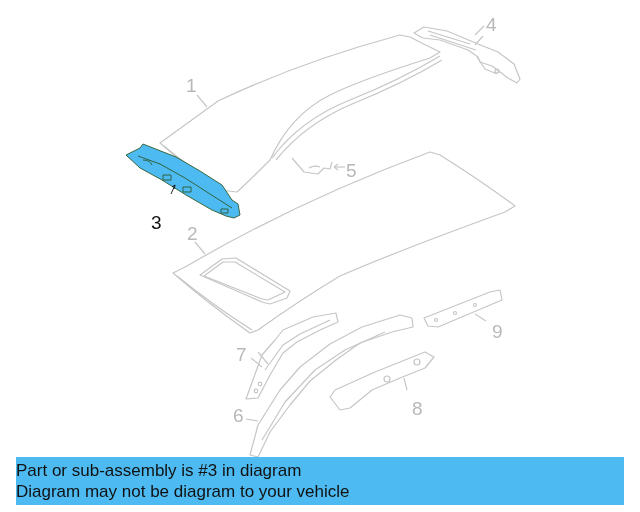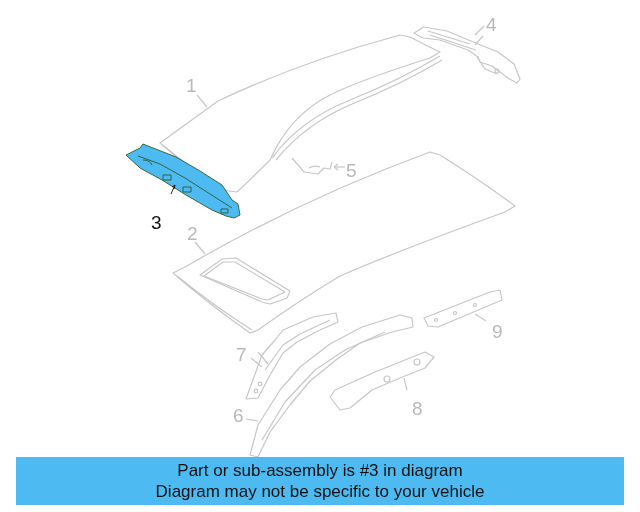--- a/index.html
+++ b/index.html
@@ -1,20 +1,20 @@
 <!DOCTYPE html>
 <html><head>
 <meta charset="utf-8">
 <style>
   html, body { margin: 0; padding: 0; background: #ffffff; }
   body { width: 640px; height: 512px; position: relative; overflow: hidden; font-family: "Liberation Sans", sans-serif; }
   .diagram { position: absolute; left: 0; top: 0; width: 640px; height: 512px; }
   .callout { position: absolute; font-family: "Liberation Sans", sans-serif; font-size: 19px; color: #b8b8b8; line-height: 1; }
   .callout.active { color: #111111; }
-  .banner { position: absolute; left: 16px; top: 457px; width: 608px; height: 48px; background: #4DBBF2; text-align: center; color: #111; font-size: 17px; line-height: 21px; padding-top: 3px; box-sizing: border-box; }
+  .banner { position: absolute; left: 16px; top: 457px; width: 608px; height: 48px; background: #4DBBF2; color: #111; font-size: 17px; line-height: 21px; padding-top: 3px; box-sizing: border-box; }
   .banner div { white-space: nowrap; }
 </style>
 </head>
 <body>
 
 <div class="diagram">
   <svg width="640" height="512" viewBox="0 0 640 512">
     <g fill="none" stroke="#c6c6c6" stroke-width="1.2" stroke-linejoin="round">
 
       <g>
@@ -99,14 +99,14 @@
   <div class="callout" style="left:486px;top:15px;">4</div>
   <div class="callout" style="left:346px;top:161px;">5</div>
   <div class="callout" style="left:233px;top:406px;">6</div>
   <div class="callout" style="left:236px;top:345px;">7</div>
   <div class="callout" style="left:412px;top:399px;">8</div>
   <div class="callout" style="left:492px;top:322px;">9</div>
 </div>
 
 <div class="banner">
   <div>Part or sub-assembly is #3 in diagram</div>
-  <div>Diagram may not be specific to your vehicle</div>
+  <div>Diagram may not be diagram to your vehicle</div>
 </div>
 
 </body></html>

